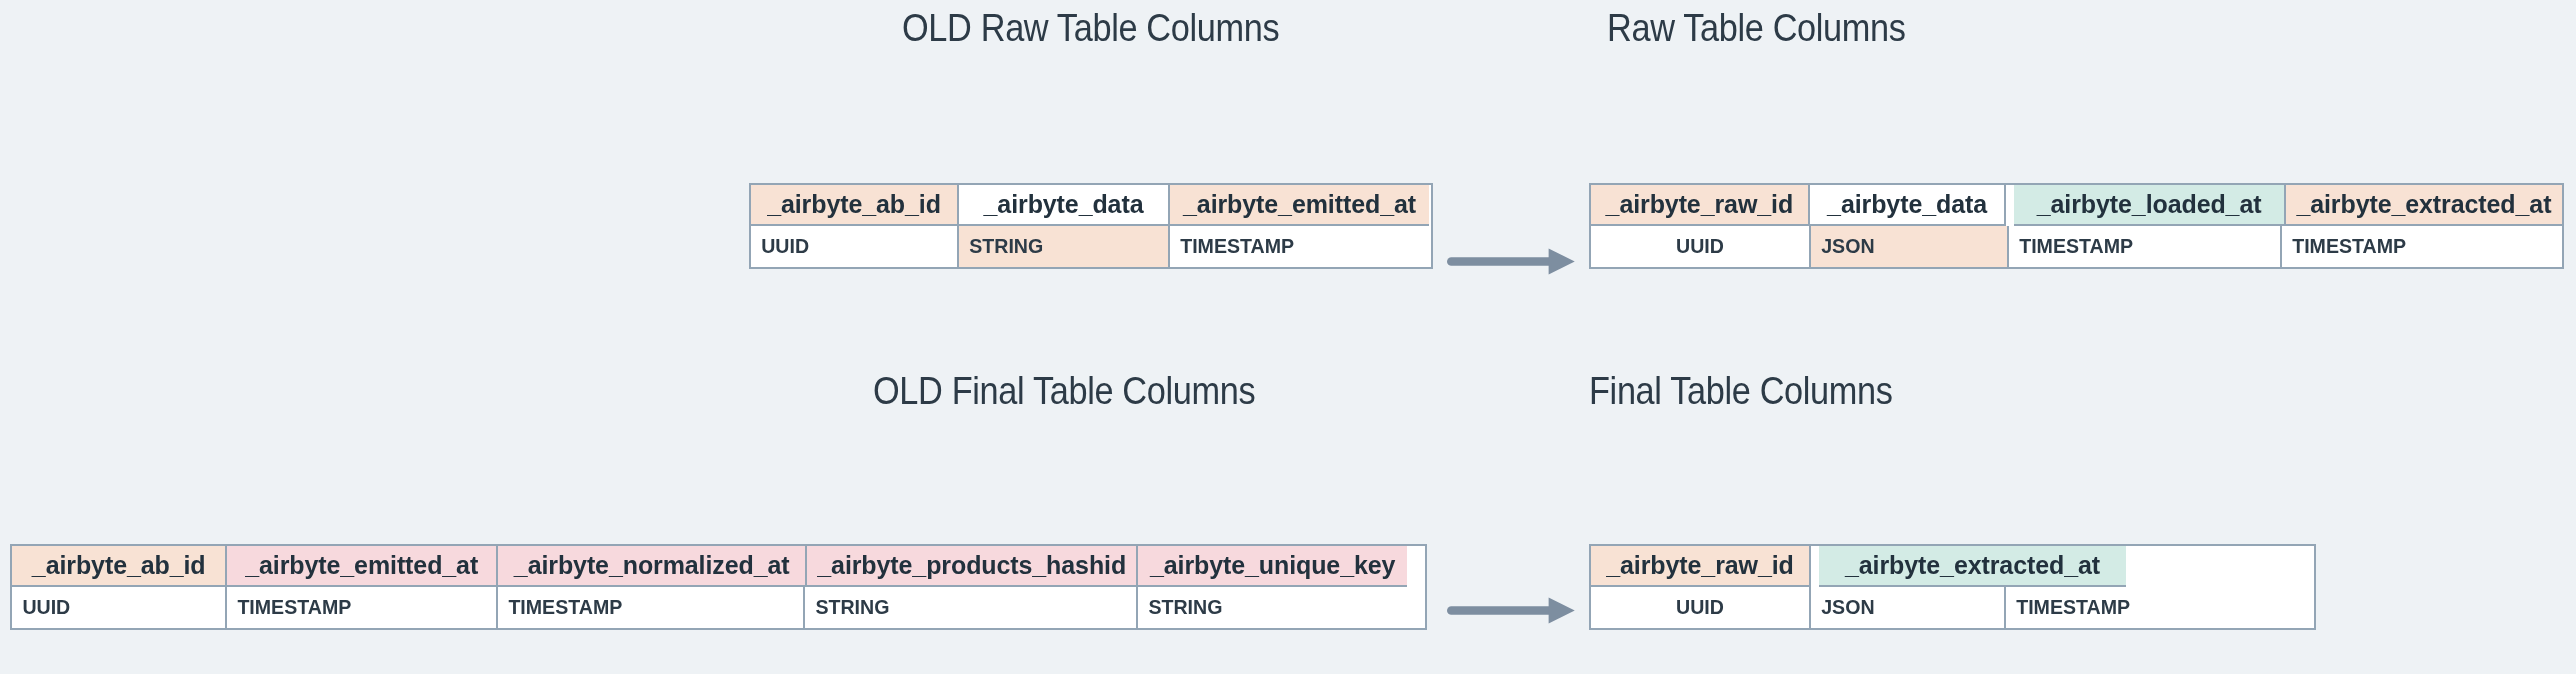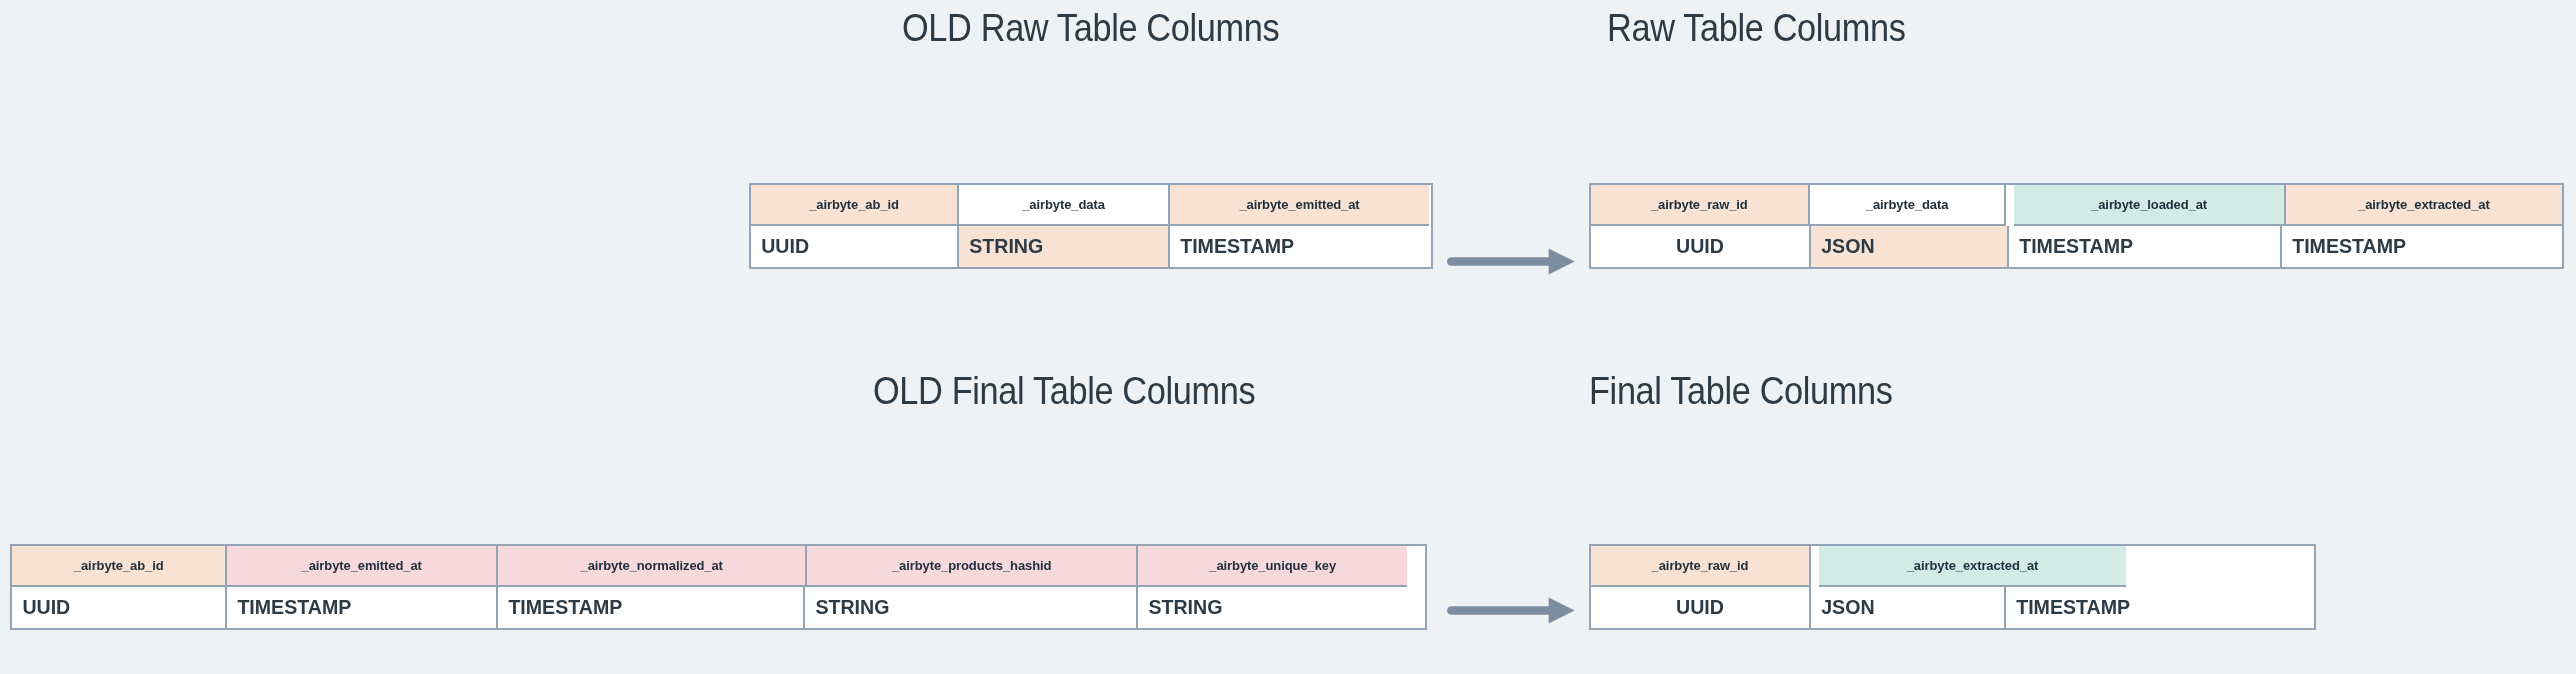--- a/index.html
+++ b/index.html
@@ -28,21 +28,21 @@
     position:absolute;
     border-collapse:separate;
     border-spacing:0;
     background:#ffffff;
     box-sizing:border-box;
     border:2.9px solid #93a5b5;
   }
   .tbl .row{display:flex;}
   .tbl .row.head .cell{
     font-weight:700;
-    font-size:13px;
+    font-size:25px;
     color:#22313d;
     letter-spacing:-0.1px;
   }
   .tbl .row.body .cell{
     font-weight:700;
     font-size:19.6px;
     color:#2d3b47;
     letter-spacing:0px;
   }
   .cell{

